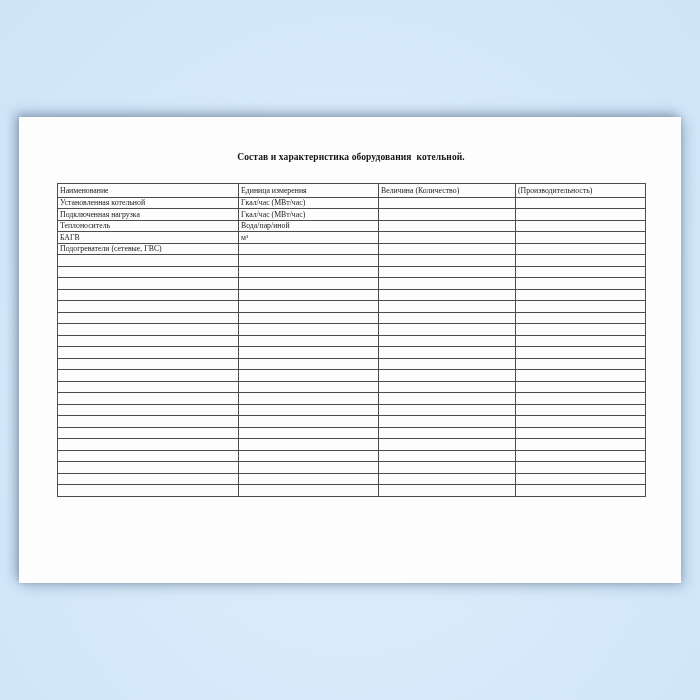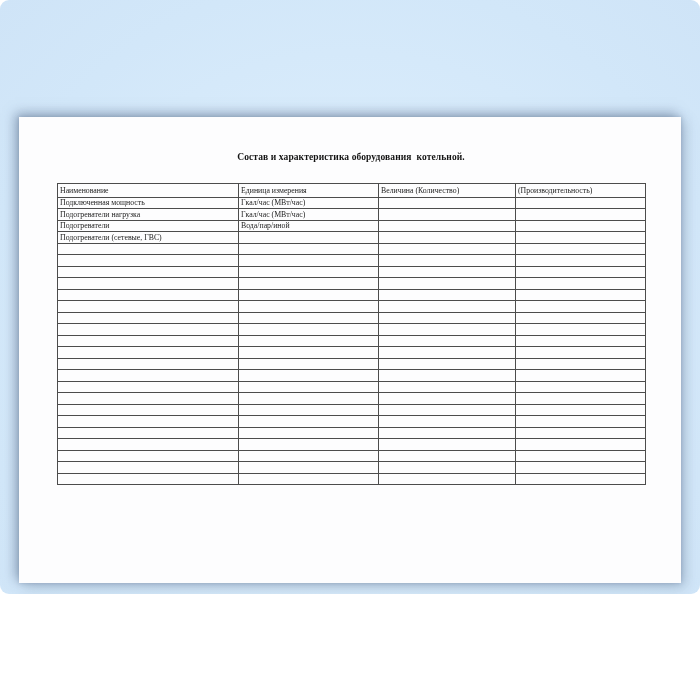--- a/index.html
+++ b/index.html
@@ -5,24 +5,23 @@
   html, body {
     margin: 0;
     padding: 0;
     width: 700px;
     height: 700px;
     font-family: "Liberation Serif", "DejaVu Serif", serif;
   }
   .scene {
     position: relative;
     width: 700px;
-    height: 594px;
+    height: 700px;
     background: radial-gradient(ellipse at 50% 58%, #e4f1fd 0%, #d8ebfb 45%, #d2e7f9 75%, #cfe4f7 100%);
     overflow: hidden;
-    border-radius: 9px;
   }
   .page {
     position: absolute;
     left: 19px;
     top: 117px;
     width: 662px;
     height: 466px;
     background: #fdfdfe;
     box-shadow: -4px -4px 11px rgba(100,120,150,0.55),
                  4px  4px 12px rgba(100,120,150,0.35),
@@ -93,34 +92,40 @@
         <tr>
           <th>Наименование</th>
           <th>Единица измерения</th>
           <th>Величина (Количество)</th>
           <th>(Производительность)</th>
         </tr>
       </thead>
       <tbody>
 
       <tr>
-            <td>Подключенная мощность</td>
+            <td>Установленная котельной</td>
             <td>Гкал/час (МВт/час)</td>
             <td></td>
             <td></td>
           </tr>
           <tr>
-            <td>Подогреватели нагрузка</td>
+            <td>Подключенная нагрузка</td>
             <td>Гкал/час (МВт/час)</td>
             <td></td>
             <td></td>
           </tr>
           <tr>
-            <td>Подогреватели</td>
+            <td>Теплоноситель</td>
             <td>Вода/пар/иной</td>
+            <td></td>
+            <td></td>
+          </tr>
+          <tr>
+            <td>БАГВ</td>
+            <td>м³</td>
             <td></td>
             <td></td>
           </tr>
           <tr>
             <td>Подогреватели (сетевые, ГВС)</td>
             <td></td>
             <td></td>
             <td></td>
           </tr>
           <tr>

